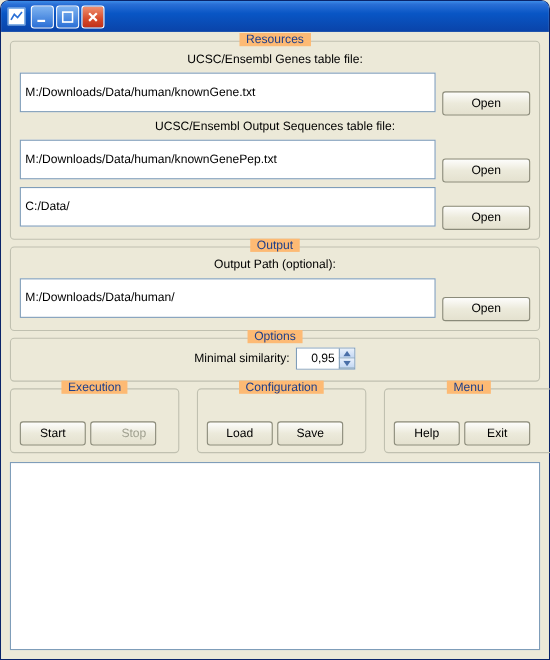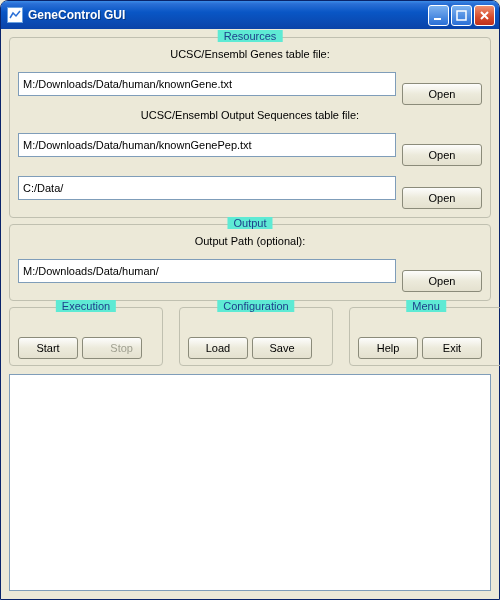--- a/index.html
+++ b/index.html
@@ -71,40 +71,40 @@
   border: 1px solid #c0c0b0;
   border-radius: 4px;
   padding: 6px 8px 8px 8px;
   position: relative;
 }
 .group-legend {
   position: absolute;
   top: -8px;
   left: 50%;
   transform: translateX(-50%);
-  background: #5eead4;
+  background: #fdba74;
   padding: 0 6px;
   color: #1e3f8a;
   font-size: 11px;
 }
 .field-label {
   color: #000;
   margin-top: 4px;
   margin-bottom: 2px;
   display: block;
   text-align: center;
 }
 .row {
   display: flex;
   align-items: center;
   gap: 6px;
 }
 .text-input {
   flex: 1;
-  height: 24px;
+  height: 36px;
   border: 1px solid #7f9db9;
   background: #fff;
   padding: 1px 4px;
   font-family: inherit;
   font-size: 11px;
 }
 .btn {
   height: 22px;
   min-width: 80px;
   border: 1px solid #8b8b7a;
@@ -181,21 +181,20 @@
 </head>
 <body>
 
 <div class="window">
   <div class="titlebar">
     <span class="app-icon">
       <svg viewBox="0 0 12 12">
           <polyline points="1,9 4,4 7,7 11,2" stroke="#2a6fd6" stroke-width="1.5" fill="none"></polyline>
         </svg>
     </span>
-    <span class="title-text">GeneControl GUI</span>
     <div class="win-buttons">
       <div class="win-btn min">
         <svg viewBox="0 0 11 11">
             <rect x="1" y="8" width="7" height="2" fill="#fff"></rect>
           </svg>
       </div>
       <div class="win-btn max">
         <svg viewBox="0 0 11 11">
             <rect x="1" y="1" width="9" height="9" fill="none" stroke="#fff" stroke-width="1.5"></rect>
           </svg>
@@ -233,20 +232,41 @@
 
     <div class="groupbox">
       <span class="group-legend">Output</span>
       <span class="field-label">Output Path (optional):</span>
       <div class="row">
         <input class="text-input" value="M:/Downloads/Data/human/" style="">
         <button class="btn">Open</button>
       </div>
     </div>
 
+    <div class="groupbox">
+      <span class="group-legend">Options</span>
+      <div class="options-inner">
+        <span>Minimal similarity:</span>
+        <div class="spinbox">
+          <input class="spin-value" value="0,95" style="">
+          <div class="spin-btns">
+            <div class="spin-btn">
+              <svg viewBox="0 0 7 5">
+                  <path d="M3.5,0 L7,5 L0,5 Z" fill="#4a6fa8"></path>
+                </svg>
+            </div>
+            <div class="spin-btn">
+              <svg viewBox="0 0 7 5">
+                  <path d="M3.5,5 L7,0 L0,0 Z" fill="#4a6fa8"></path>
+                </svg>
+            </div>
+          </div>
+        </div>
+      </div>
+    </div>
 
     <div class="button-row">
       <div class="button-group">
         <span class="group-legend">Execution</span>
         <button class="btn small">Start</button>
         <button class="btn small" disabled="">Stop</button>
       </div>
       <div class="flex-spacer"></div>
       <div class="button-group">
         <span class="group-legend">Configuration</span>

